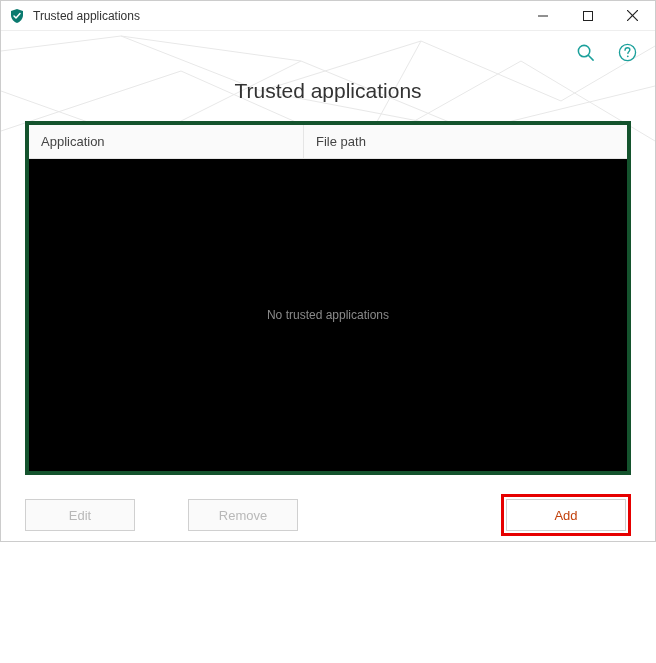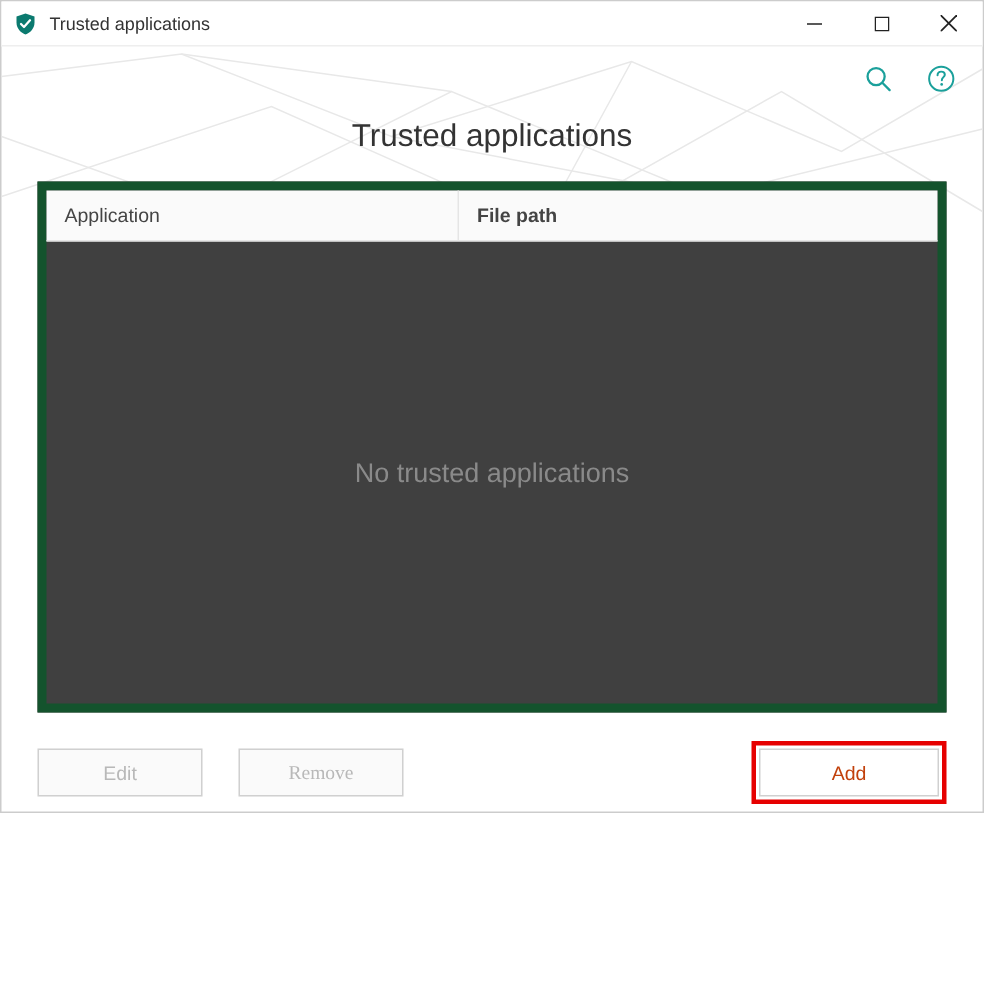--- a/index.html
+++ b/index.html
@@ -96,78 +96,79 @@
     .content {
       flex: 1;
       padding: 0 24px 14px 24px;
       display: flex;
       flex-direction: column;
       position: relative;
       z-index: 2;
     }
     .table-wrap {
       flex: 1;
-      border: 6px solid #14532d;
+      border: 4px solid #14532d;
       display: flex;
       flex-direction: column;
-      background: #404040;
+      background: #000000;
     }
     .table-header {
       display: flex;
       height: 34px;
       background: #fafafa;
       border-bottom: 1px solid #e5e5e5;
     }
     .th {
       display: flex;
       align-items: center;
       padding: 0 12px;
       font-size: 13px;
       color: #444;
       border-right: 1px solid #e5e5e5;
     }
     .th:last-child { border-right: none; }
     .th-app { width: 275px; }
-    .th-path { flex: 1; font-weight: bold; }
+    .th-path { flex: 1; }
     .th-status { width: 80px; }
     .table-body {
       flex: 1;
       display: flex;
       align-items: center;
       justify-content: center;
     }
     .empty-text {
-      font-size: 18px;
+      font-size: 12px;
       color: #8a8a8a;
     }
     
     .footer {
       height: 52px;
       padding: 14px 24px 14px 24px;
       display: flex;
       align-items: center;
+      gap: 43px;
     }
     .btn {
       height: 32px;
       min-width: 110px;
       border: 1px solid #d0d0d0;
       background: #fff;
       font-size: 13px;
       color: #c2410c;
       display: inline-flex;
       align-items: center;
       justify-content: center;
       cursor: pointer;
     }
     .btn.disabled {
       color: #b8b8b8;
       background: #fafafa;
       cursor: default;
     }
-    .btn + .btn { margin-left: 24px; font-family: Liberation Serif, serif; }
+    .btn + .btn { margin-left: 10px; }
     .spacer { flex: 1; }
     .add-highlight {
       border: 3px solid #e60000;
       padding: 2px;
       display: inline-flex;
     }
     .add-highlight .btn { min-width: 120px; margin-left: 0; }
   </style>
 </head>
 <body>

